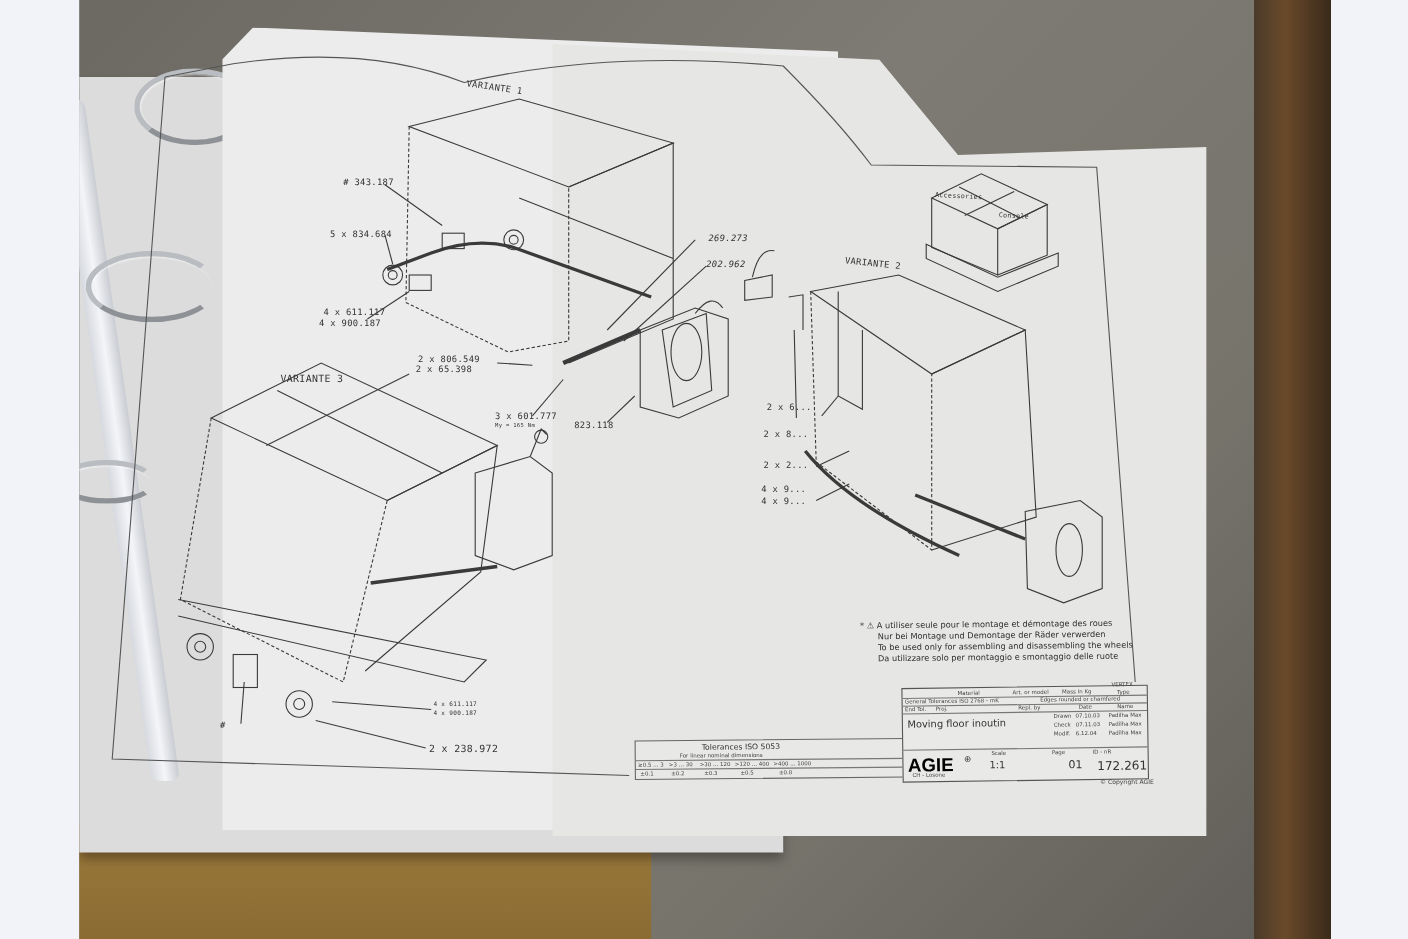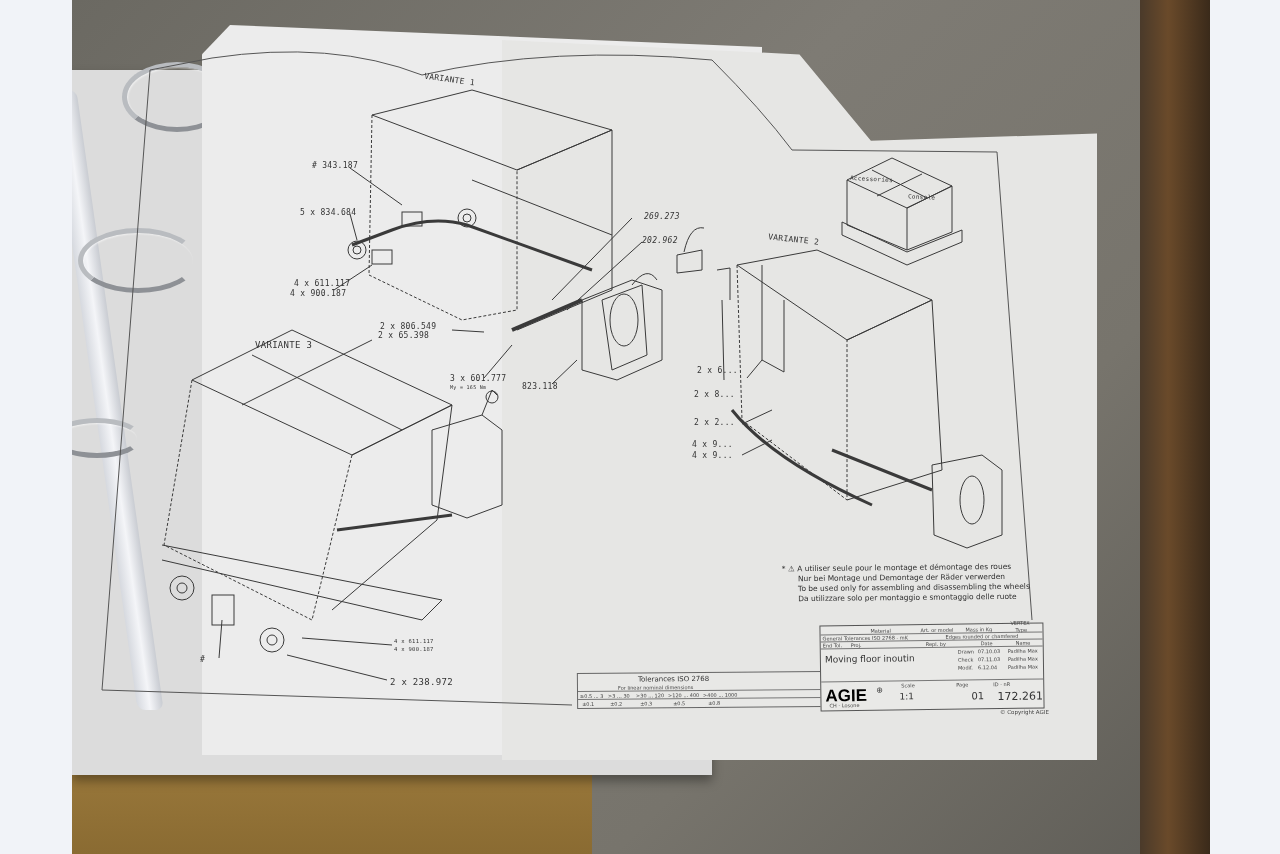--- a/index.html
+++ b/index.html
@@ -220,21 +220,21 @@
       <span>*</span>
       <span>⚠</span>
       <span>A utiliser seule pour le montage et démontage des roues</span>
     </div>
     <div style="padding-left:16px;">Nur bei Montage und Demontage der Räder verwerden</div>
     <div style="padding-left:16px;">To be used only for assembling and disassembling the wheels</div>
     <div style="padding-left:16px;">Da utilizzare solo per montaggio e smontaggio delle ruote</div>
   </div>
 
   <div class="tol-block">
-    <span class="tol-title">Tolerances ISO 2768</span>
+    <span class="tol-title">Tolerances ISO 5053</span>
     <span class="tb-cell" style="left:40px;top:11px;">For linear nominal dimensions</span>
     <div class="tb-row" style="top:17px;"></div>
     <span class="tb-cell" style="left:2px;top:19px;">≥0.5 ... 3</span>
     <span class="tb-cell" style="left:30px;top:19px;">&gt;3 ... 30</span>
     <span class="tb-cell" style="left:58px;top:19px;">&gt;30 ... 120</span>
     <span class="tb-cell" style="left:90px;top:19px;">&gt;120 ... 400</span>
     <span class="tb-cell" style="left:125px;top:19px;">&gt;400 ... 1000</span>
     <div class="tb-row" style="top:25px;"></div>
     <span class="tb-cell" style="left:4px;top:27px;">±0.1</span>
     <span class="tb-cell" style="left:32px;top:27px;">±0.2</span>

